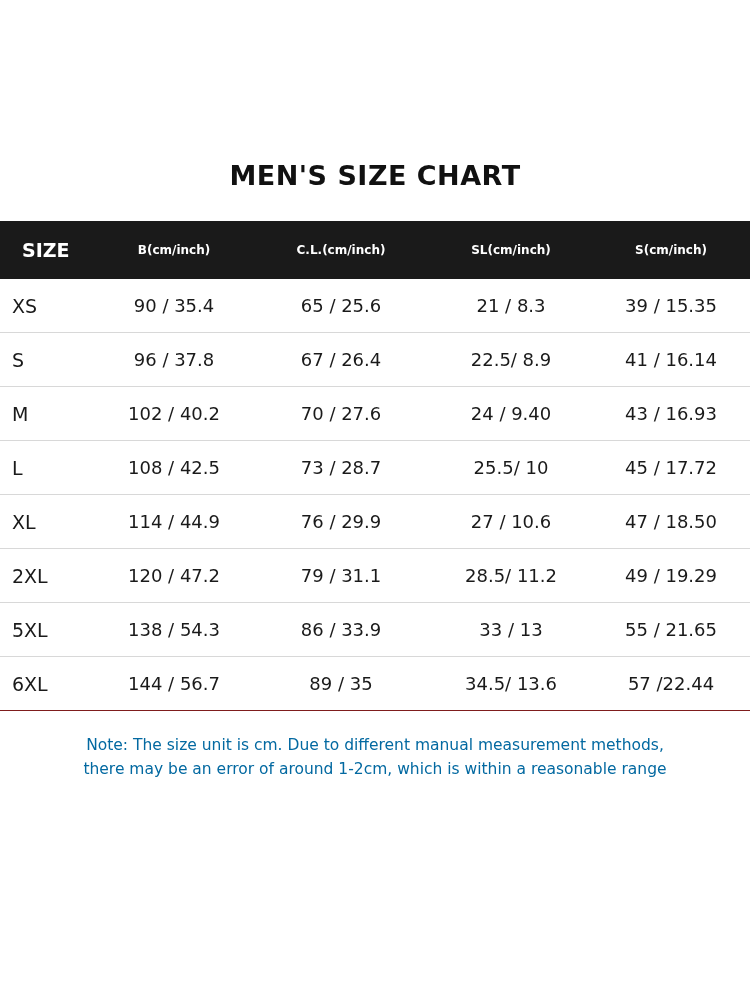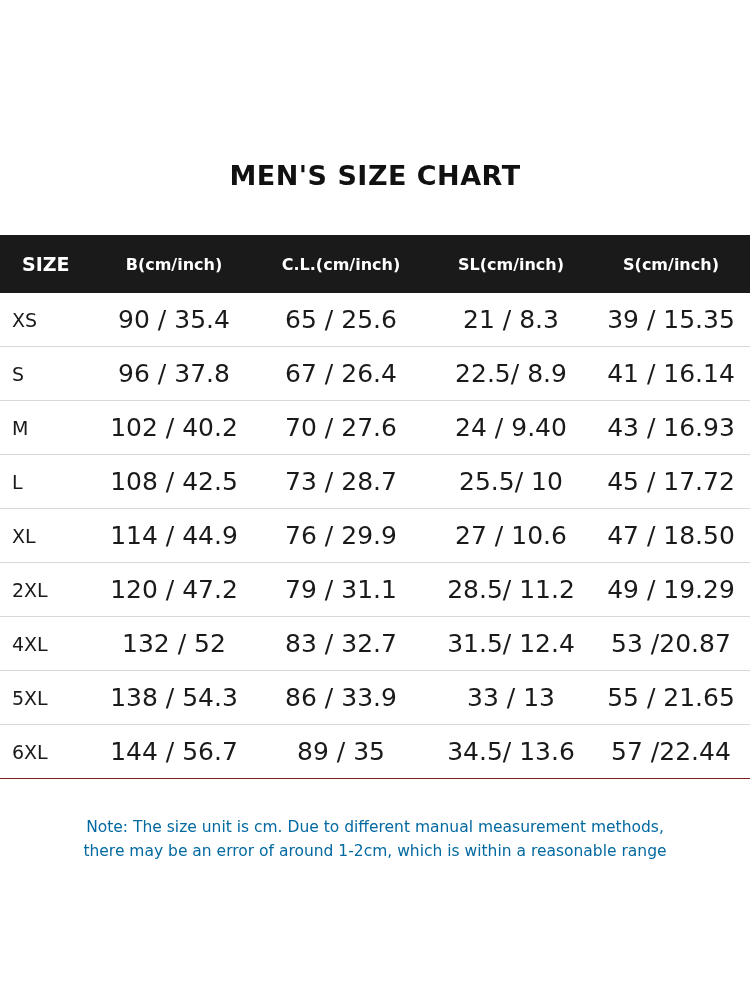--- a/index.html
+++ b/index.html
@@ -16,21 +16,20 @@
   .sheet {
     position: absolute;
     left: 0;
     top: 0;
     width: 750px;
     height: 1000px;
     background: #ffffff;
     display: flex;
     flex-direction: column;
     align-items: center;
-    gap: 14px;
   }
   .title {
     margin-top: 160px;
     font-size: 27px;
     font-weight: bold;
     color: #111111;
     letter-spacing: 0.5px;
     font-family: "DejaVu Sans", sans-serif;
   }
   .table-wrap {
@@ -40,35 +39,35 @@
   table.size-table {
     width: 750px;
     border-collapse: collapse;
     table-layout: fixed;
   }
   table.size-table thead tr {
     background: #1a1a1a;
   }
   table.size-table thead th {
     color: #ffffff;
-    font-size: 16px;
+    font-size: 12px;
     font-weight: bold;
     height: 56px;
     text-align: center;
     vertical-align: middle;
     font-family: "DejaVu Sans", sans-serif;
   }
   table.size-table thead th.col-size {
     font-size: 19px;
     text-align: left;
     padding-left: 22px;
   }
   table.size-table tbody td {
     height: 51px;
-    font-size: 25px;
+    font-size: 18px;
     color: #1a1a1a;
     text-align: center;
     vertical-align: middle;
     border-bottom: 1px solid #d8d8d8;
     font-family: "DejaVu Sans", sans-serif;
   }
   table.size-table tbody td.col-size {
     text-align: left;
     padding-left: 12px;
     font-size: 19px;
@@ -155,27 +154,20 @@
           <td>47 / 18.50</td>
         </tr>
         <tr>
           <td class="col-size">2XL</td>
           <td>120 / 47.2</td>
           <td>79 / 31.1</td>
           <td>28.5/  11.2</td>
           <td>49 / 19.29</td>
         </tr>
         <tr>
-          <td class="col-size">4XL</td>
-          <td>132 /  52</td>
-          <td>83 / 32.7</td>
-          <td>31.5/ 12.4</td>
-          <td>53 /20.87</td>
-        </tr>
-        <tr>
           <td class="col-size">5XL</td>
           <td>138 / 54.3</td>
           <td>86 / 33.9</td>
           <td>33  /   13</td>
           <td>55 / 21.65</td>
         </tr>
         <tr>
           <td class="col-size">6XL</td>
           <td>144 / 56.7</td>
           <td>89  /  35</td>

